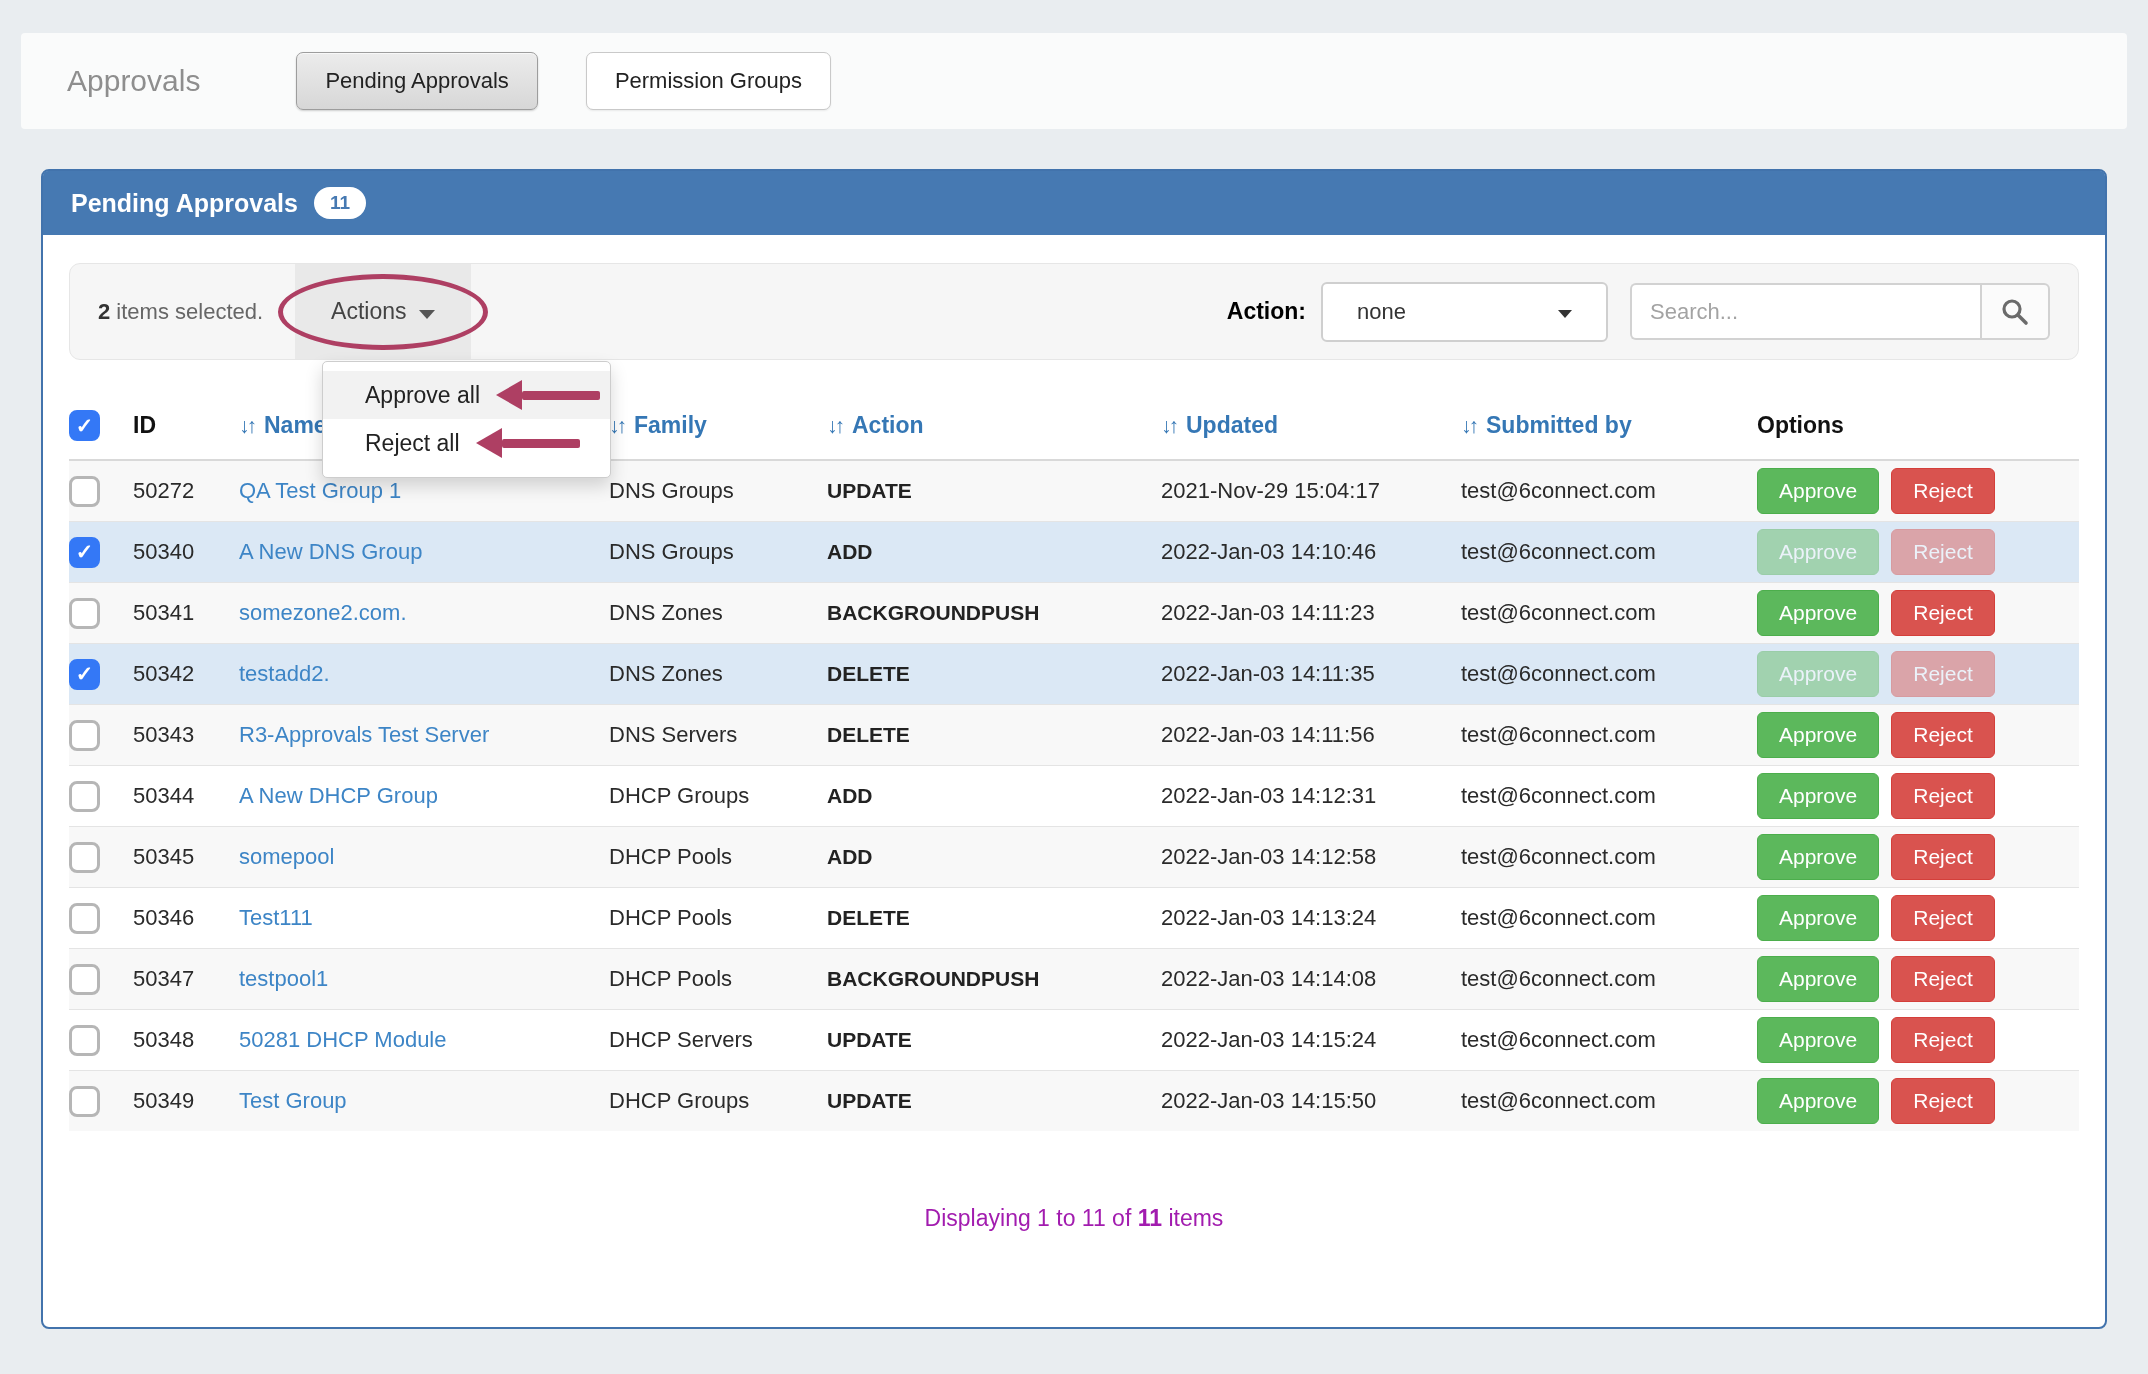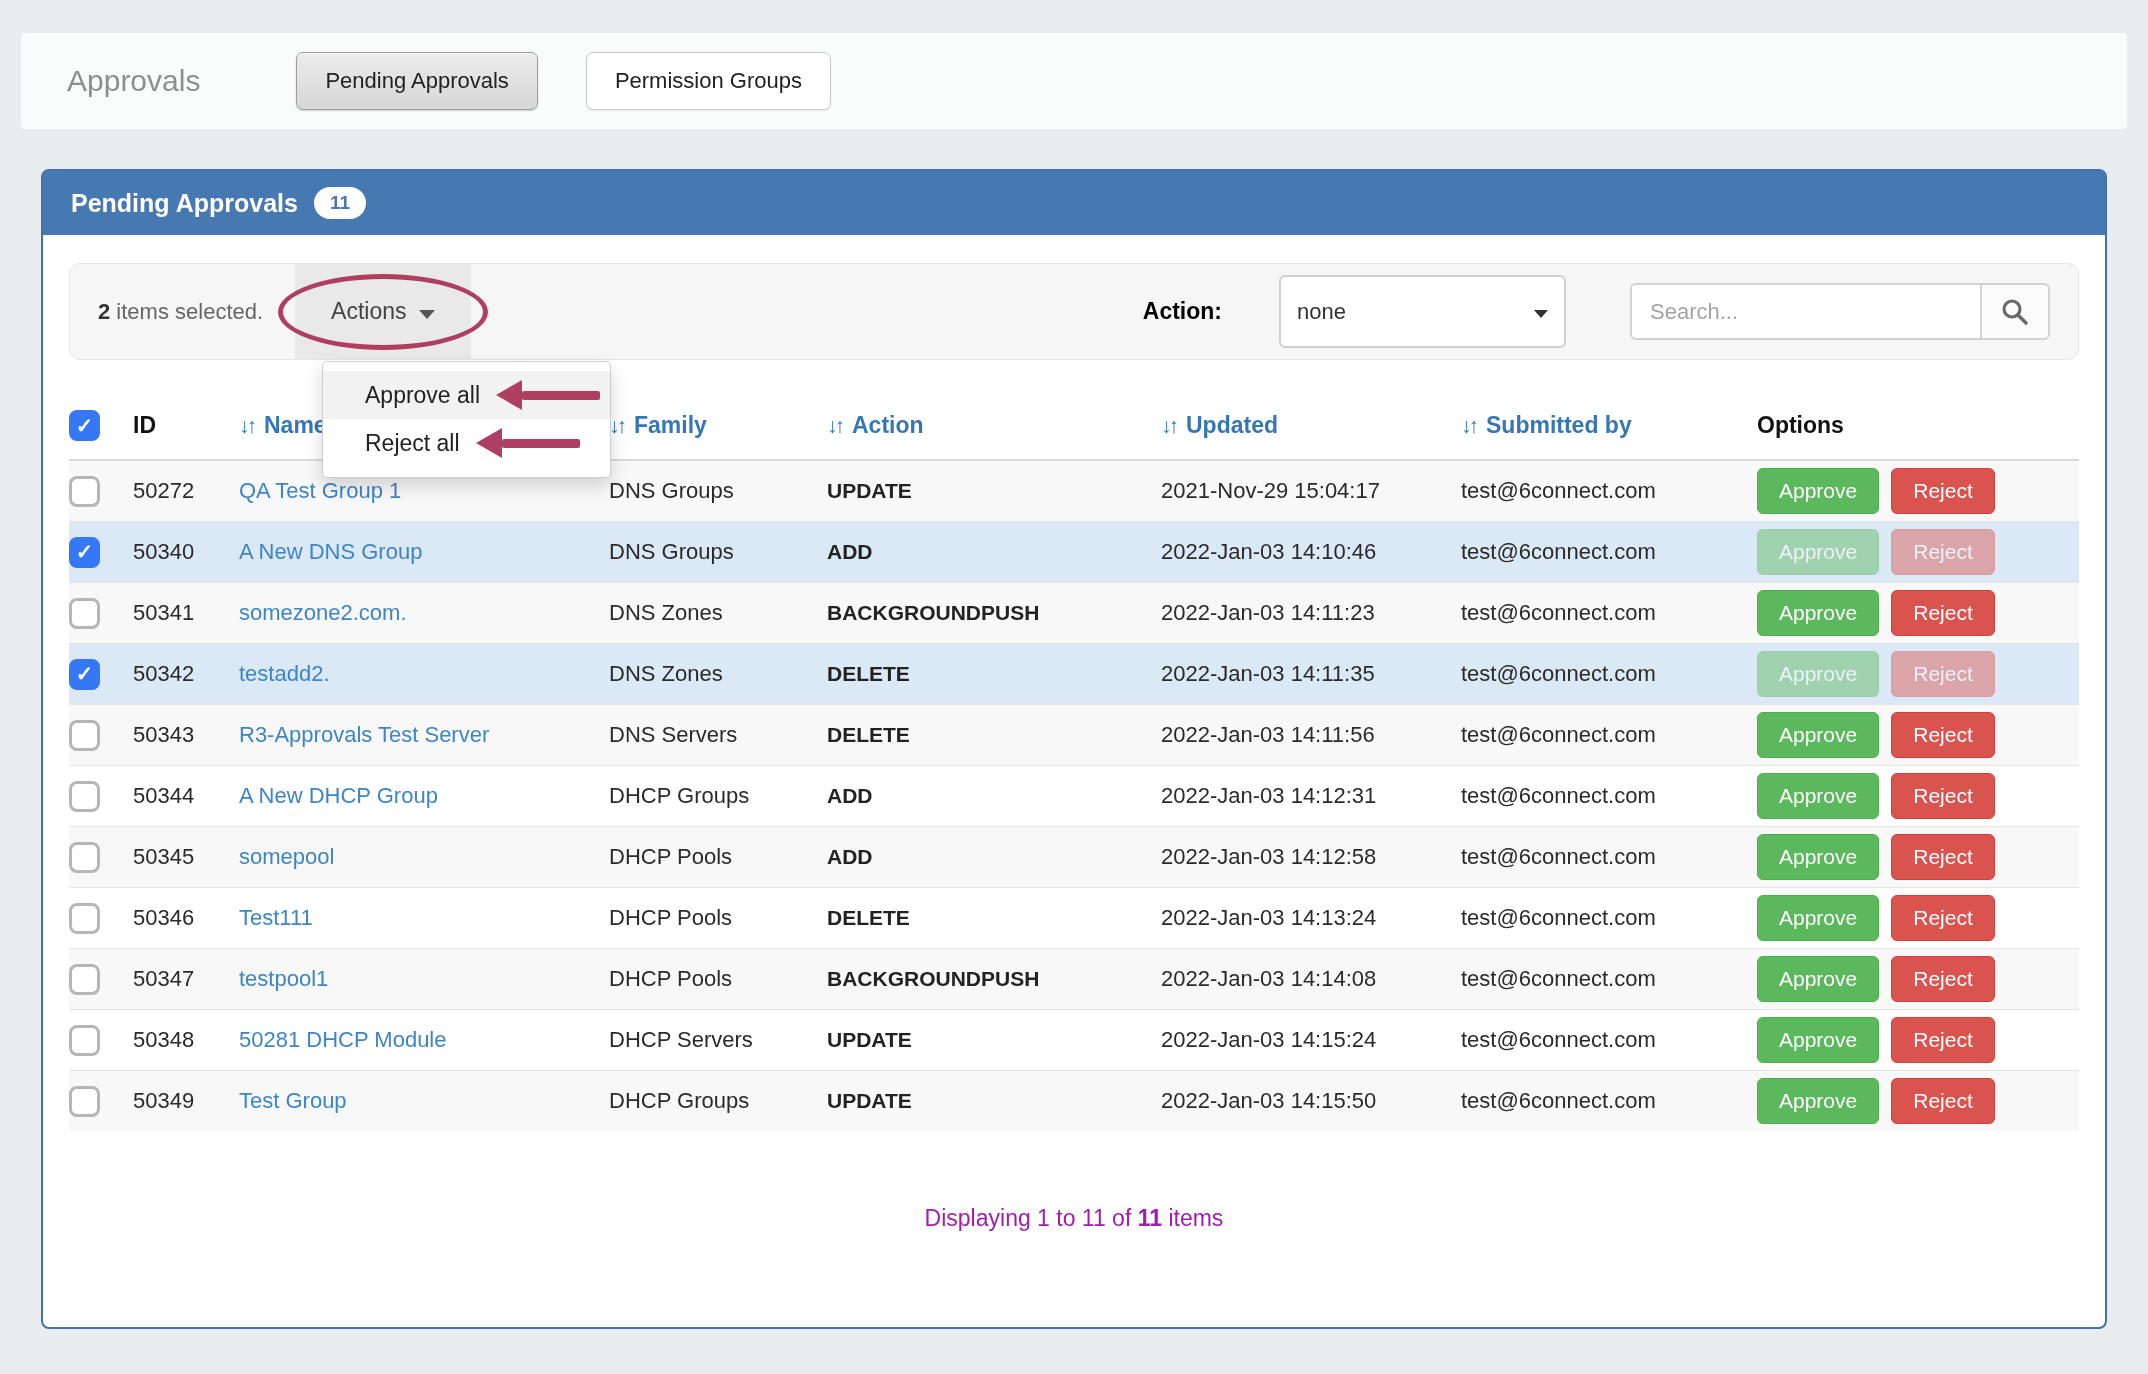--- a/index.html
+++ b/index.html
@@ -30,24 +30,24 @@
   .toolbar{position:relative;height:97px;background:#f6f6f6;border:1px solid #e6e6e6;
            border-radius:11px;display:flex;align-items:center;box-sizing:border-box;}
   .sel-text{margin-left:28px;font-size:22px;color:#666;}
   .sel-text b{color:#333;}
   .actions-btn{position:relative;height:100%;background:#e9e9e9;padding:0 36px;margin-left:32px;
                display:flex;align-items:center;gap:12px;font-size:23px;color:#444;cursor:pointer;}
   .caret-down{width:0;height:0;border-left:8px solid transparent;border-right:8px solid transparent;
               border-top:9px solid #555;margin-top:5px;}
   .anno-ellipse{position:absolute;left:-17px;right:-17px;top:50%;height:66px;transform:translateY(-50%);
                 border:5px solid #ae3f63;border-radius:50%;pointer-events:none;z-index:12;}
-  .toolbar-right{margin-left:auto;margin-right:28px;display:flex;align-items:center;gap:42px;}
+  .toolbar-right{margin-left:auto;margin-right:28px;display:flex;align-items:center;}
   .action-label{font-size:23px;font-weight:bold;color:#000;margin-right:15px;}
-  .select{width:287px;height:73px;background:#fff;border:2px solid #cfcfcf;border-radius:6px;
-          display:flex;align-items:center;justify-content:space-between;padding:0 16px;
+  .select{width:287px;height:60px;background:#fff;border:2px solid #cfcfcf;border-radius:6px;
+          display:flex;align-items:center;justify-content:space-between;padding:0 34px;
           font-size:22px;color:#333;box-sizing:border-box;margin-right:22px;cursor:pointer;}
   .select .caret-down{border-left-width:7px;border-right-width:7px;border-top-width:8px;border-top-color:#333;}
   .search-group{display:flex;}
   .search-input{width:350px;height:57px;border:2px solid #d2d2d2;border-right:none;border-radius:6px 0 0 6px;
           padding:0 18px;font-size:22px;color:#333;box-sizing:border-box;outline:none;
           font-family:inherit;background:#fff;}
   .search-input::placeholder{color:#a3a3a3;}
   .search-btn{width:70px;height:57px;background:#fbfbfb;border:2px solid #d2d2d2;border-radius:0 6px 6px 0;
           display:flex;align-items:center;justify-content:center;cursor:pointer;box-sizing:border-box;}
 

